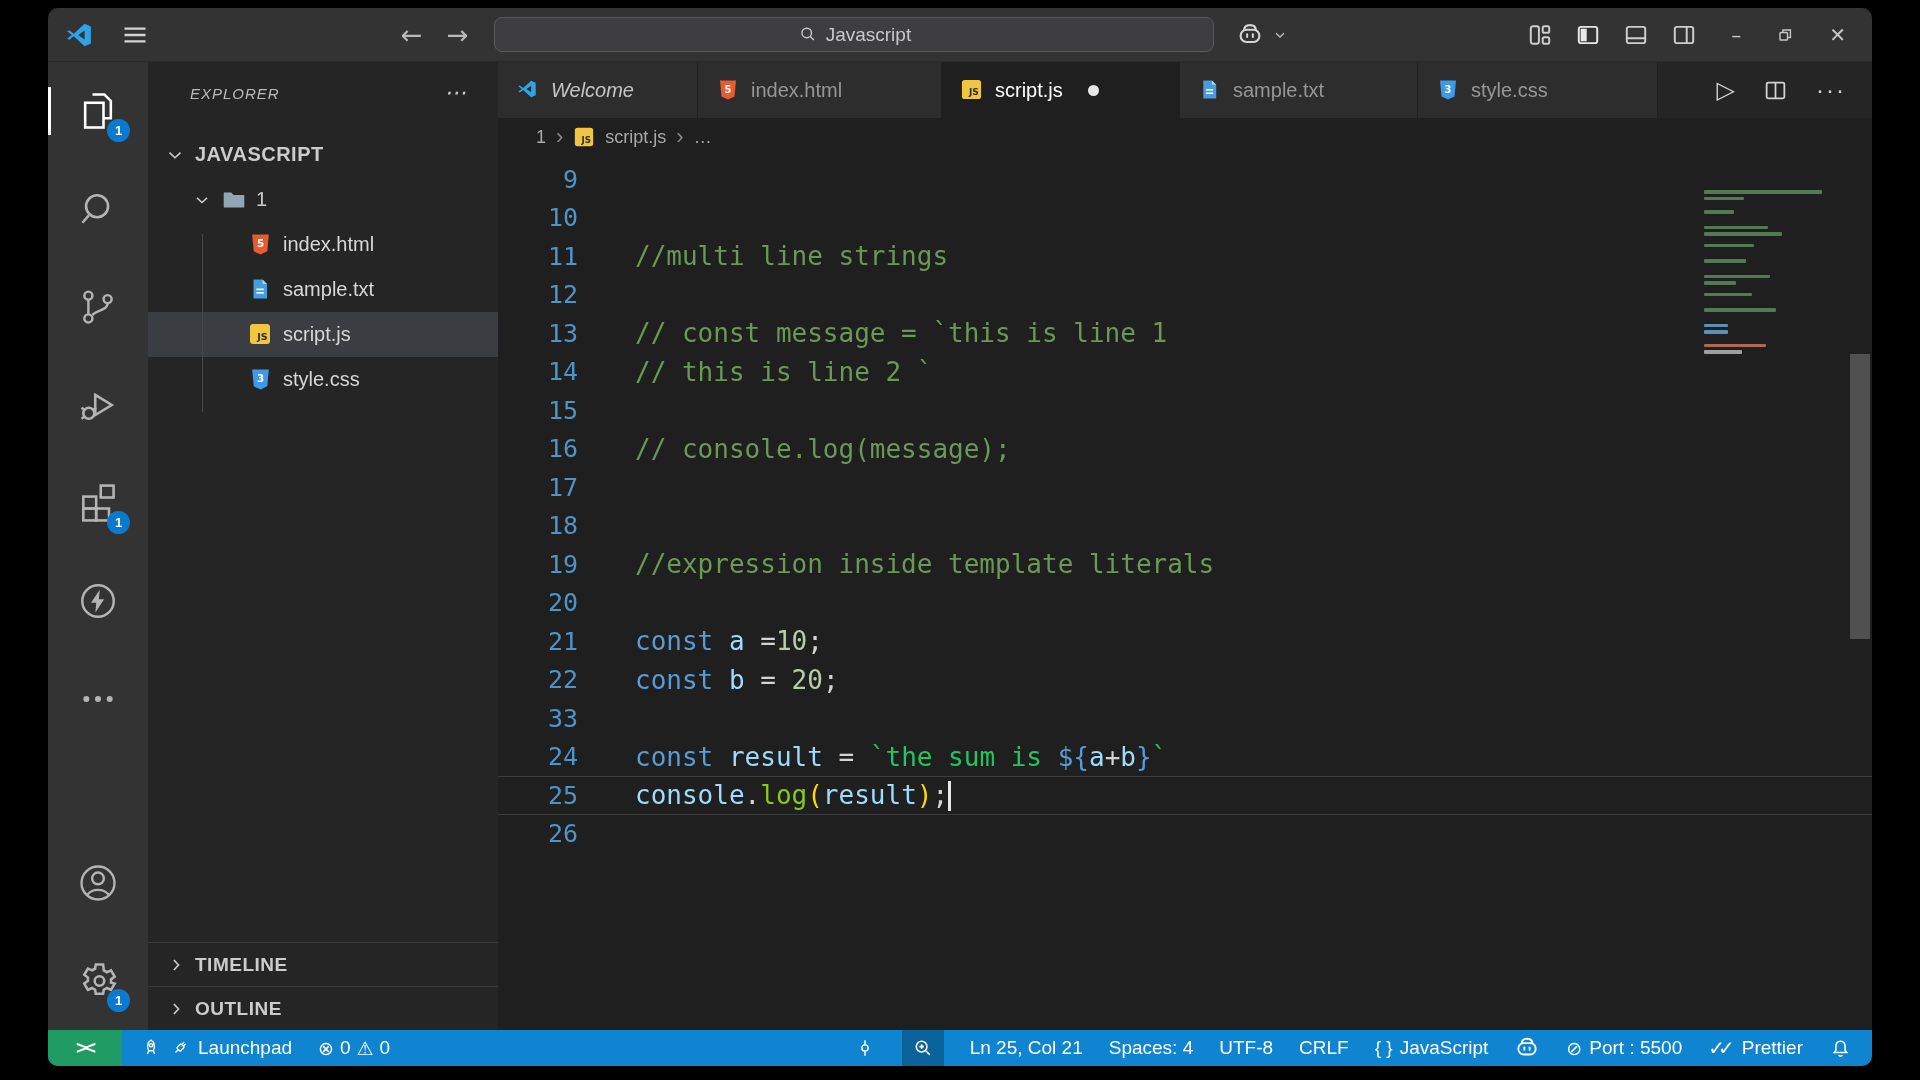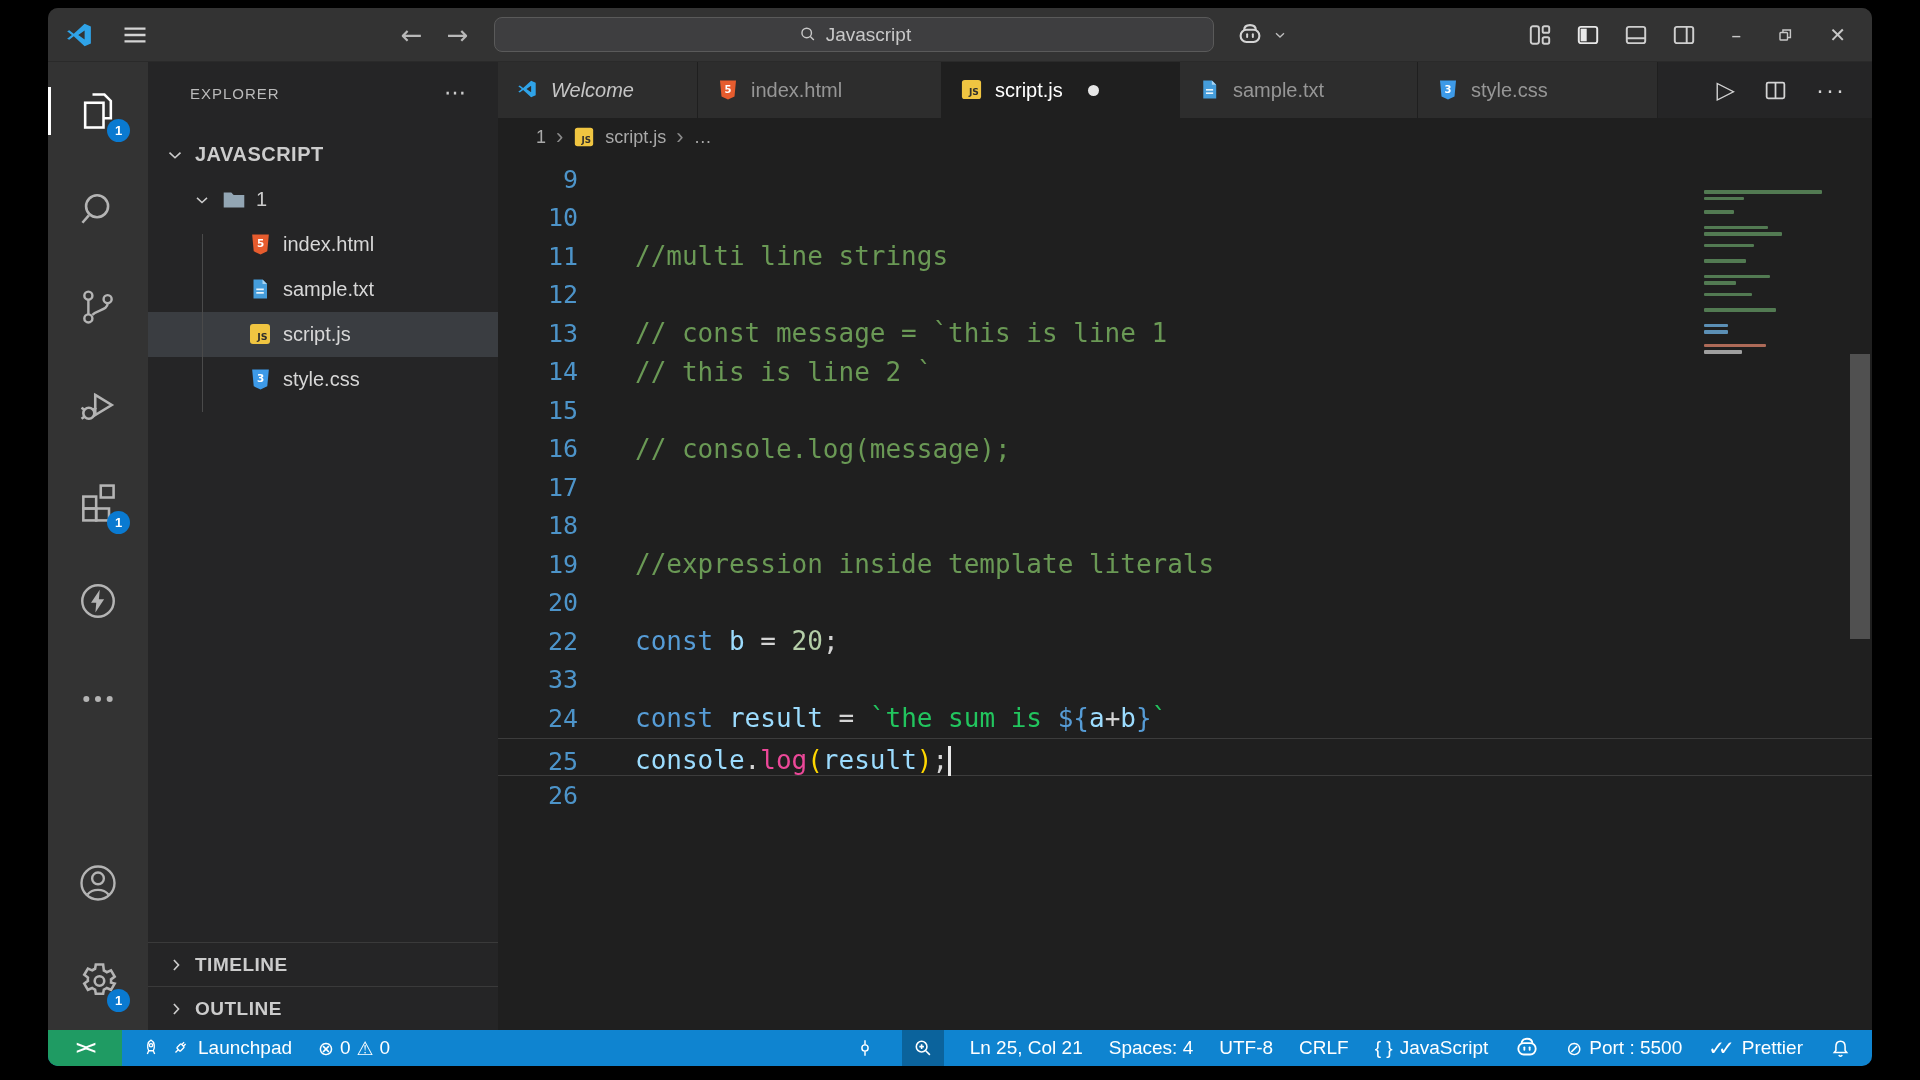--- a/index.html
+++ b/index.html
@@ -36,21 +36,21 @@
   .ab-item.active::before { content:""; position:absolute; left:0; top:25px; width:3px; height:48px; background:#fff; }
   .ab-bottom { margin-top:auto; display:flex; flex-direction:column; align-items:center; }
   .badge { position:absolute; right:18px; bottom:18px; width:23px; height:23px; border-radius:50%;
     background:#0a7ad1; color:#fff; font-size:13px; font-weight:bold;
     display:flex; align-items:center; justify-content:center; }
 
   
   .sidebar { width:350px; background:#252526; flex:0 0 auto; display:flex; flex-direction:column;
     color:#cccccc; position:relative; }
   .sb-header { height:48px; display:flex; align-items:center; padding:14px 30px 0 42px;
-    font-size:15px; letter-spacing:1px; color:#bbbbbb; }
+    font-size:15px; letter-spacing:1px; color:#bbbbbb;font-style:italic; }
   .sb-header .dots { margin-left:auto; font-size:22px; color:#cccccc; letter-spacing:2px; }
   .tree { margin-top:22px; font-size:20px; }
   .row { height:45px; display:flex; align-items:center; gap:9px; cursor:pointer; }
   .row.section { padding-left:16px; font-weight:bold; letter-spacing:0.5px; }
   .row.folder { padding-left:44px; }
   .row.file { padding-left:100px; color:#d7d7d7; }
   .row.file.selected { background:#3a3d41; }
   .indent-guide { position:absolute; left:54px; top:172px; width:1px; height:178px; background:#4a4a4a; }
   .chev { flex:0 0 auto; display:flex; }
   .ficon { width:26px; height:26px; flex:0 0 auto; display:flex; }
@@ -76,23 +76,23 @@
   .breadcrumb .sep { color:#8a8a8a; font-size:22px; }
   .breadcrumb .jsico { width:22px; height:22px; display:flex; }
 
   
   .codearea { flex:1; position:relative; overflow:hidden;
     font-family:"DejaVu Sans Mono", monospace; font-size:26px; }
   .code-lines { padding-top:4px; }
   .code-row { height:38.5px; display:flex; align-items:center; white-space:pre; }
   .code-row .gutter { width:80px; text-align:right; color:#4d94c9; flex:0 0 auto; font-size:25px; }
   .code-row .codetext { margin-left:57px; }
-  .code-row.active { box-shadow: inset 0 1px 0 #3c3c3c, inset 0 -1px 0 #3c3c3c; align-items: flex-end; }
+  .code-row.active { box-shadow: inset 0 1px 0 #3c3c3c, inset 0 -1px 0 #3c3c3c; }
   .tk-cm{color:#6a9955} .tk-kw{color:#569cd6} .tk-v{color:#9cdcfe} .tk-n{color:#b5cea8}
-  .tk-s{color:#22c55e} .tk-p{color:#d4d4d4} .tk-fn{color:#ec4899} .tk-br{color:#ffd700} .tk-d{color:#569cd6}
+  .tk-s{color:#22c55e} .tk-p{color:#d4d4d4} .tk-fn{color:#84cc16} .tk-br{color:#ffd700} .tk-d{color:#569cd6}
   .caret { display:inline-block; width:2.5px; height:30px; background:#e8e8e8; vertical-align:middle; }
 
   
   .minimap { position:absolute; top:34px; right:46px; width:122px; }
   .mm-line { height:3.5px; border-radius:1px; margin-bottom:3px; }
   .mm-g{background:#527a52} .mm-b{background:#5b8fb5} .mm-w{background:#9f9f9f} .mm-r{background:#ad6a58}
   .scrollbar { position:absolute; top:0; right:0; width:24px; height:100%; }
   .scroll-thumb { position:absolute; top:198px; right:2px; width:20px; height:285px; background:rgba(140,140,140,0.45); }
 
   
@@ -425,20 +425,21 @@
             <div class="code-row"><span class="gutter">11</span><span class="codetext"><span class="tk-cm">//multi line strings</span></span></div>
             <div class="code-row"><span class="gutter">12</span><span class="codetext"></span></div>
             <div class="code-row"><span class="gutter">13</span><span class="codetext"><span class="tk-cm">// const message = `this is line 1</span></span></div>
             <div class="code-row"><span class="gutter">14</span><span class="codetext"><span class="tk-cm">// this is line 2 `</span></span></div>
             <div class="code-row"><span class="gutter">15</span><span class="codetext"></span></div>
             <div class="code-row"><span class="gutter">16</span><span class="codetext"><span class="tk-cm">// console.log(message);</span></span></div>
             <div class="code-row"><span class="gutter">17</span><span class="codetext"></span></div>
             <div class="code-row"><span class="gutter">18</span><span class="codetext"></span></div>
             <div class="code-row"><span class="gutter">19</span><span class="codetext"><span class="tk-cm">//expression inside template literals</span></span></div>
             <div class="code-row"><span class="gutter">20</span><span class="codetext"></span></div>
+            <div class="code-row"><span class="gutter">21</span><span class="codetext"><span class="tk-kw">const</span><span class="tk-p"> </span><span class="tk-v">a</span><span class="tk-p"> =</span><span class="tk-n">10</span><span class="tk-p">;</span></span></div>
             <div class="code-row"><span class="gutter">22</span><span class="codetext"><span class="tk-kw">const</span><span class="tk-p"> </span><span class="tk-v">b</span><span class="tk-p"> = </span><span class="tk-n">20</span><span class="tk-p">;</span></span></div>
             <div class="code-row"><span class="gutter">33</span><span class="codetext"></span></div>
             <div class="code-row"><span class="gutter">24</span><span class="codetext"><span class="tk-kw">const</span><span class="tk-p"> </span><span class="tk-v">result</span><span class="tk-p"> = </span><span class="tk-s">`the sum is </span><span class="tk-d">${</span><span class="tk-v">a</span><span class="tk-p">+</span><span class="tk-v">b</span><span class="tk-d">}</span><span class="tk-s">`</span></span></div>
             <div class="code-row active"><span class="gutter">25</span><span class="codetext"><span class="tk-v">console</span><span class="tk-p">.</span><span class="tk-fn">log</span><span class="tk-br">(</span><span class="tk-v">result</span><span class="tk-br">)</span><span class="tk-p">;</span><span class="caret"></span></span></div>
             <div class="code-row"><span class="gutter">26</span><span class="codetext"></span></div>
           </div>
         <div class="minimap">
             <div class="mm-line mm-g" style="width: 118px;"></div>
             <div class="mm-line mm-g" style="width: 40px;"></div>
             <div class="mm-line mm-g" style="width: 30px; margin-top: 10px;"></div>

